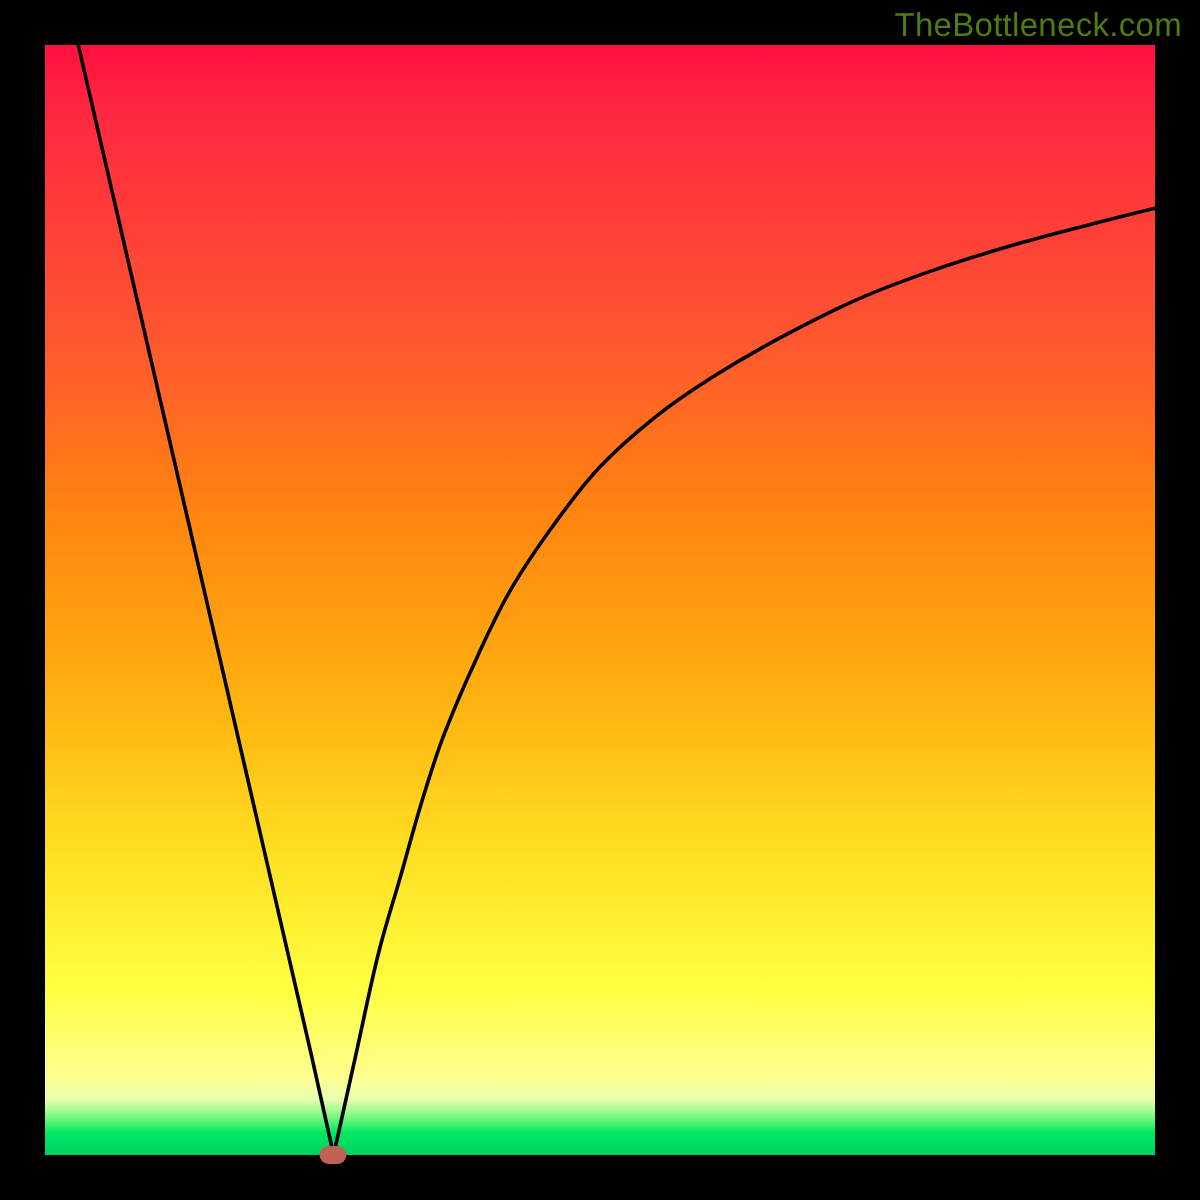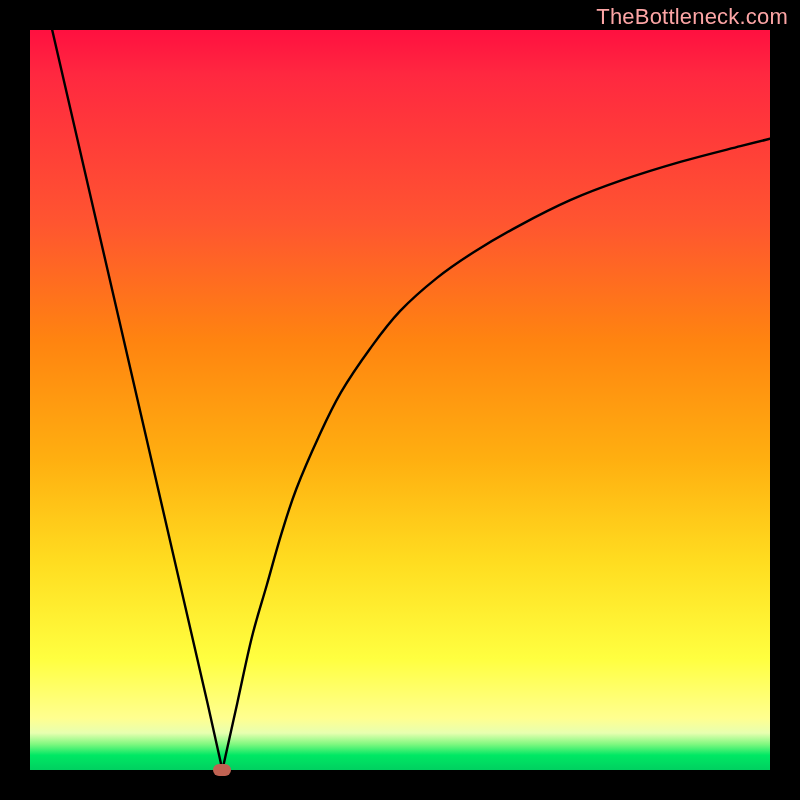--- a/index.html
+++ b/index.html
@@ -28,21 +28,21 @@
       #ffff90 93%,
       #e8ffb0 95%,
       #80f880 96.5%,
       #00e864 98%,
       #00d060 100%);
   }
   .watermark {
     position: absolute;
     top: 4px;
     right: 12px;
-    color: #fca5a5;
+    color: #4d7c0f;
     font-size: 22px;
     letter-spacing: 0.2px;
     font-weight: 400;
     user-select: none;
   }
   svg.curve {
     position: absolute;
     left: 0;
     top: 0;
     width: 740px;

